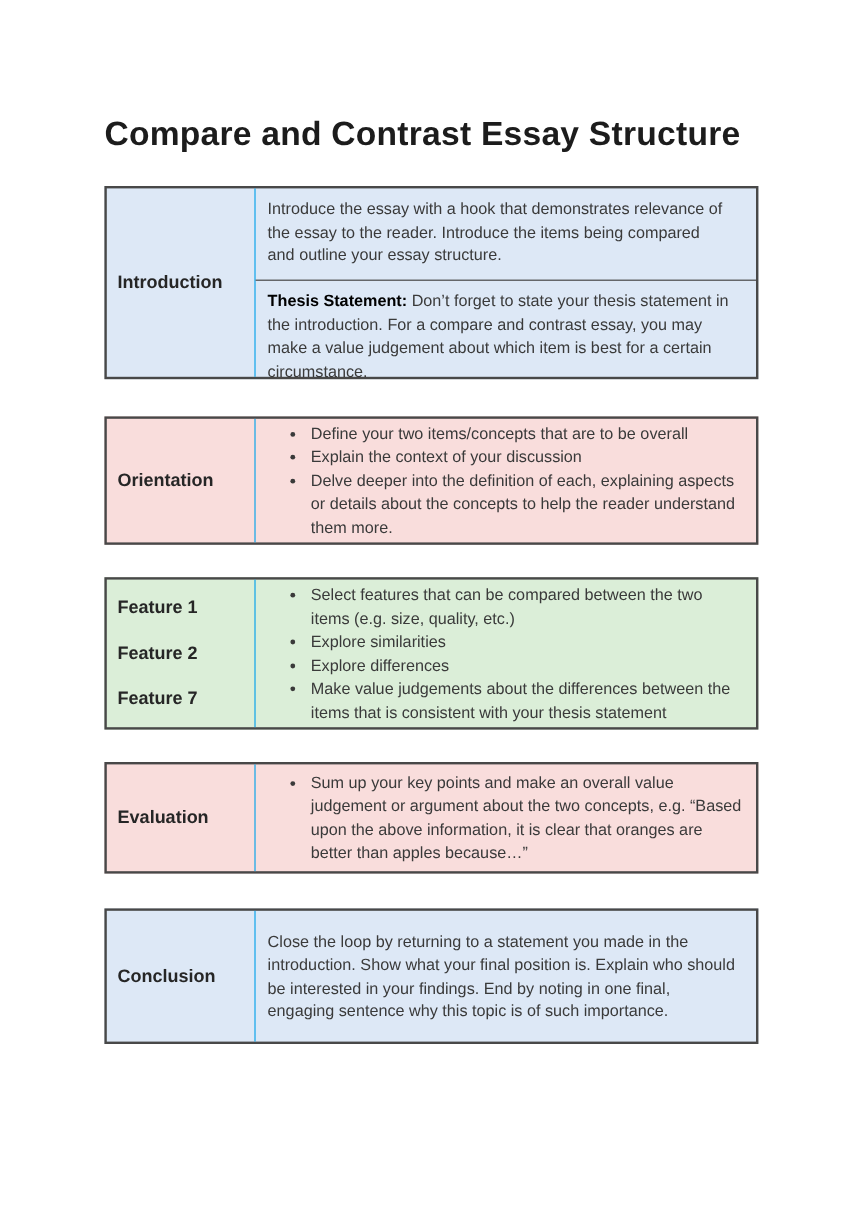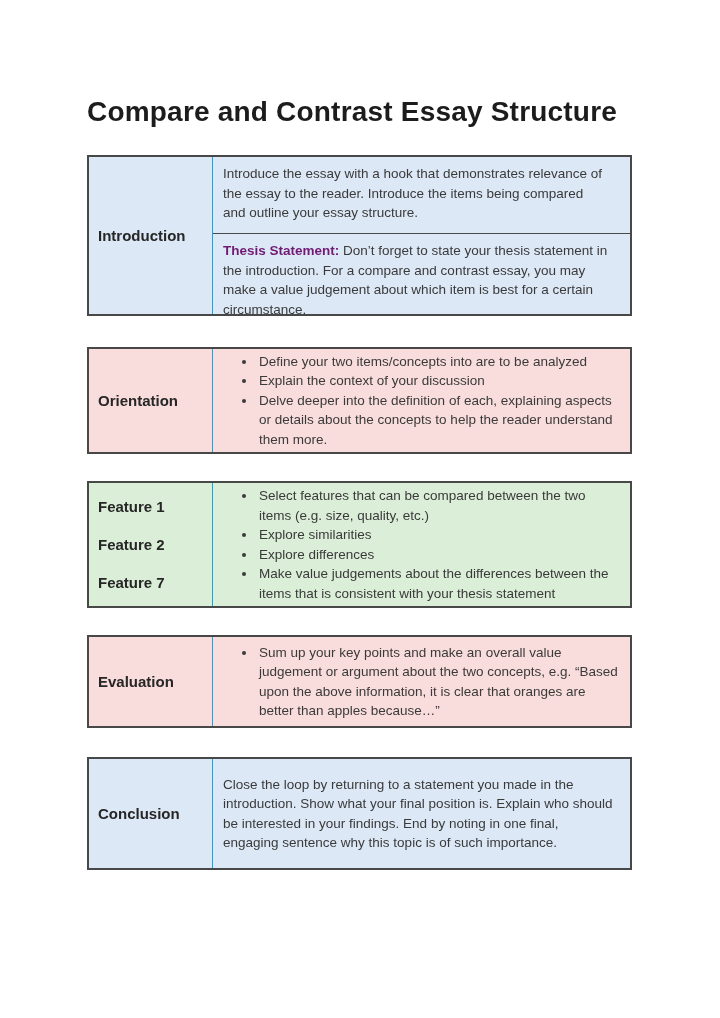--- a/index.html
+++ b/index.html
@@ -72,21 +72,21 @@
     flex: 0 0 76px;
     box-sizing: border-box;
     padding: 7px 28px 0 10px;
   }
   .intro-bottom {
     flex: 1 1 auto;
     box-sizing: border-box;
     border-top: 1px solid #484848;
     padding: 7px 14px 0 10px;
   }
-  .bold-prefix { font-weight: 700; color: #701a75; }
+  .bold-prefix { font-weight: 700; color: #000000; }
 
   ul.bullets {
     margin: 0;
     padding: 0 10px 0 44px;
     list-style: disc;
   }
   ul.bullets li { padding-left: 2px; }
 </style>
 </head>
 <body>
@@ -106,21 +106,21 @@
       </div>
     </div>
   </div>
 
   <div class="card card-orientation" style="background-color: rgb(249, 221, 220);">
     <div class="label-cell">
       <span>Orientation</span>
     </div>
     <div class="content-cell">
       <ul class="bullets">
-        <li>Define your two items/concepts into are to be analyzed</li>
+        <li>Define your two items/concepts that are to be overall</li>
         <li>Explain the context of your discussion</li>
         <li>Delve deeper into the definition of each, explaining aspects or details about the concepts to help the reader understand them more.</li>
       </ul>
     </div>
   </div>
 
   <div class="card card-features" style="background-color: rgb(219, 238, 216);">
     <div class="label-cell">
       <span>Feature 1</span>
       <span>Feature 2</span>

